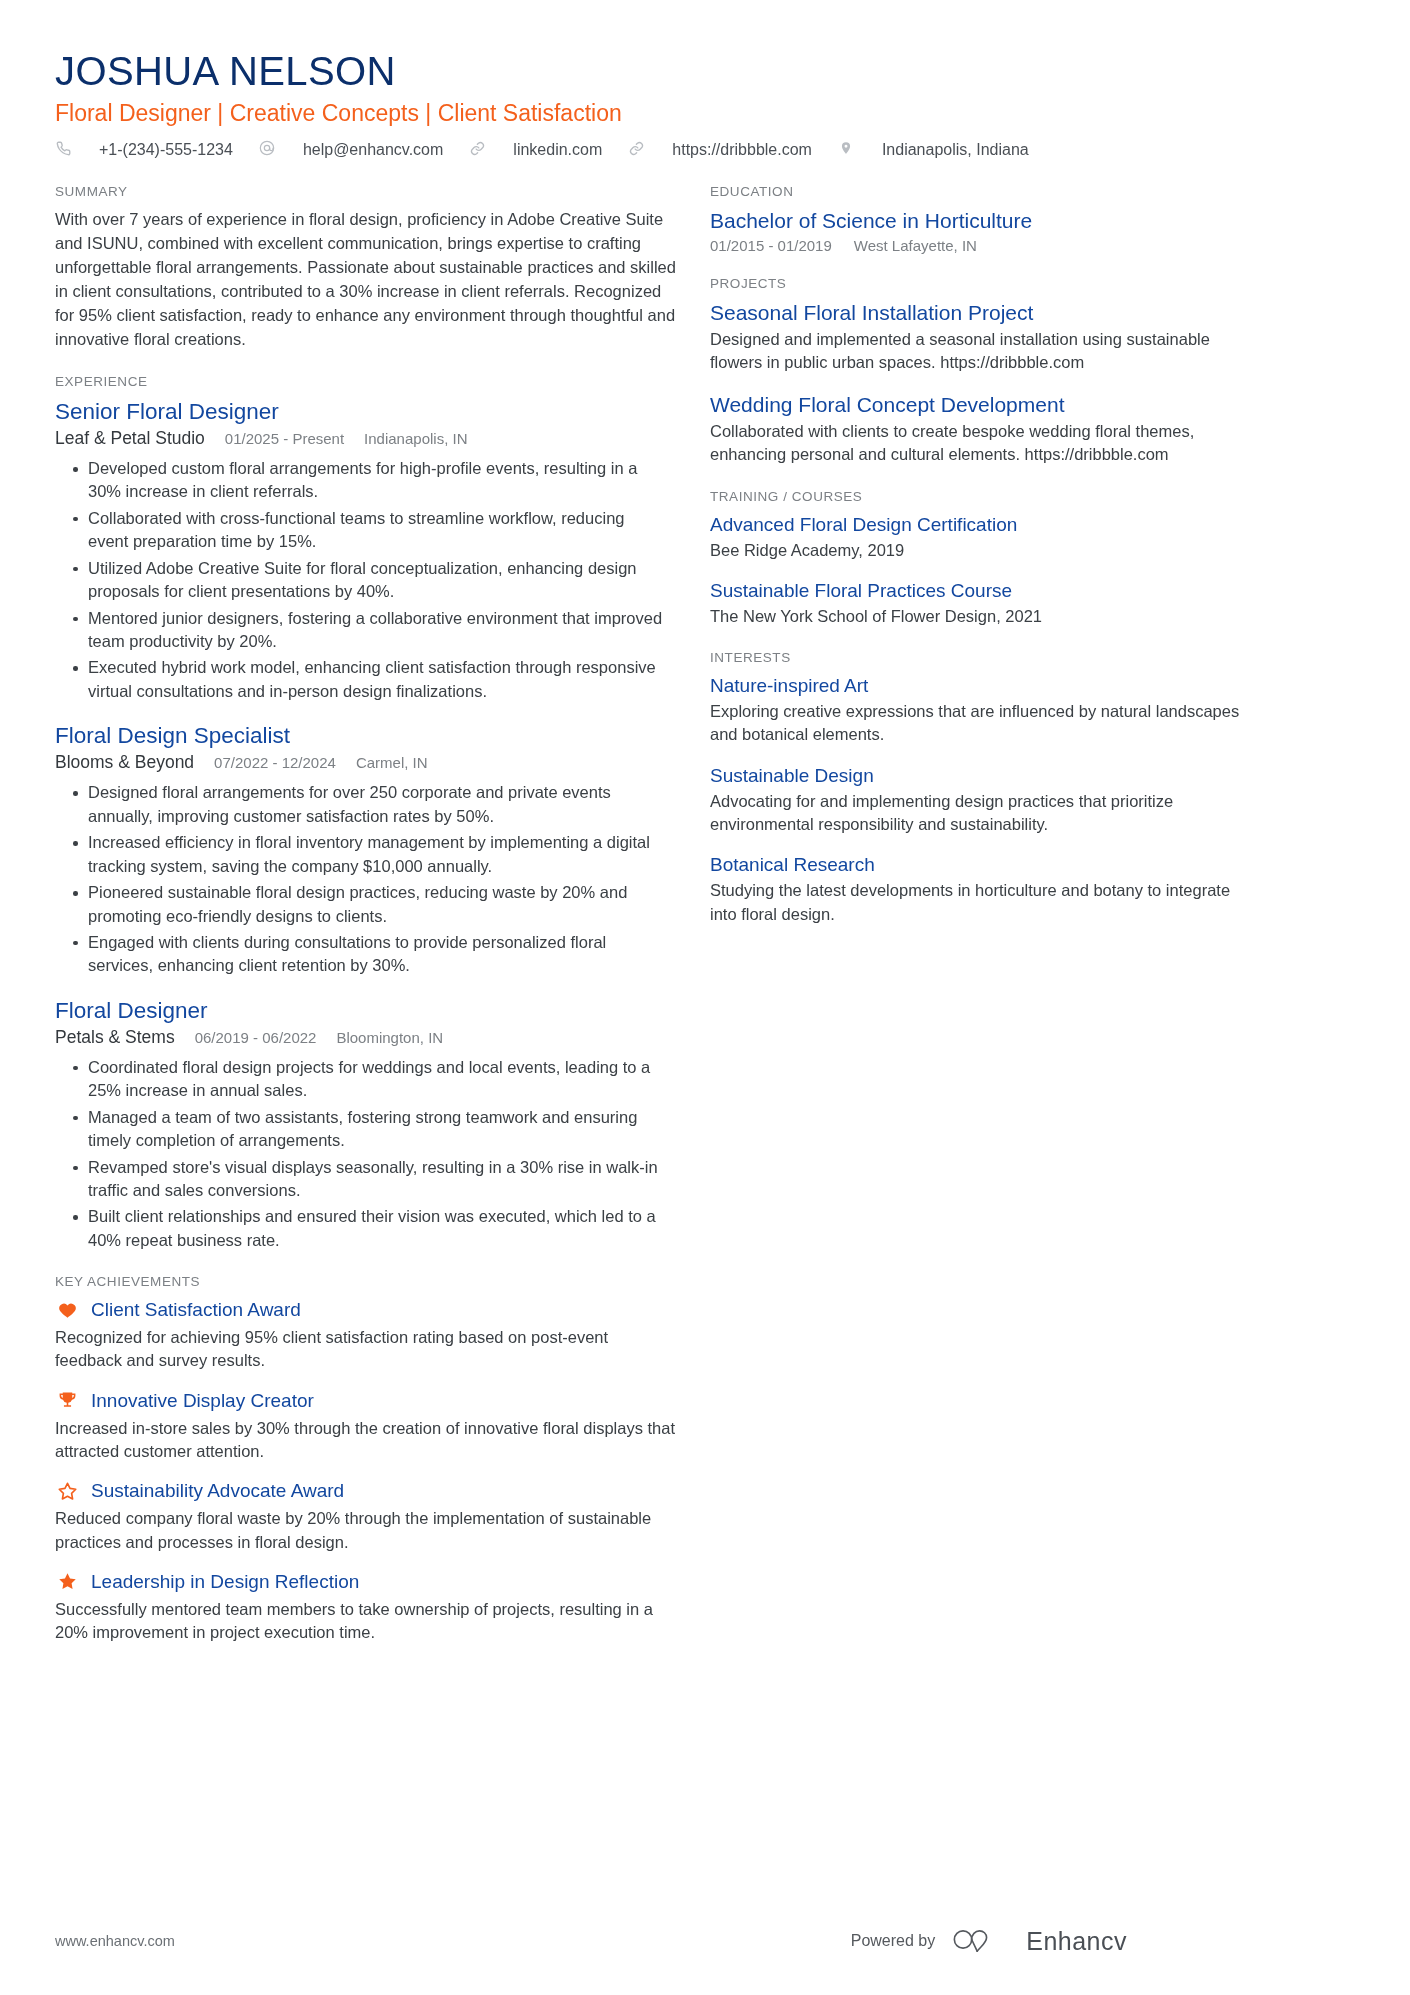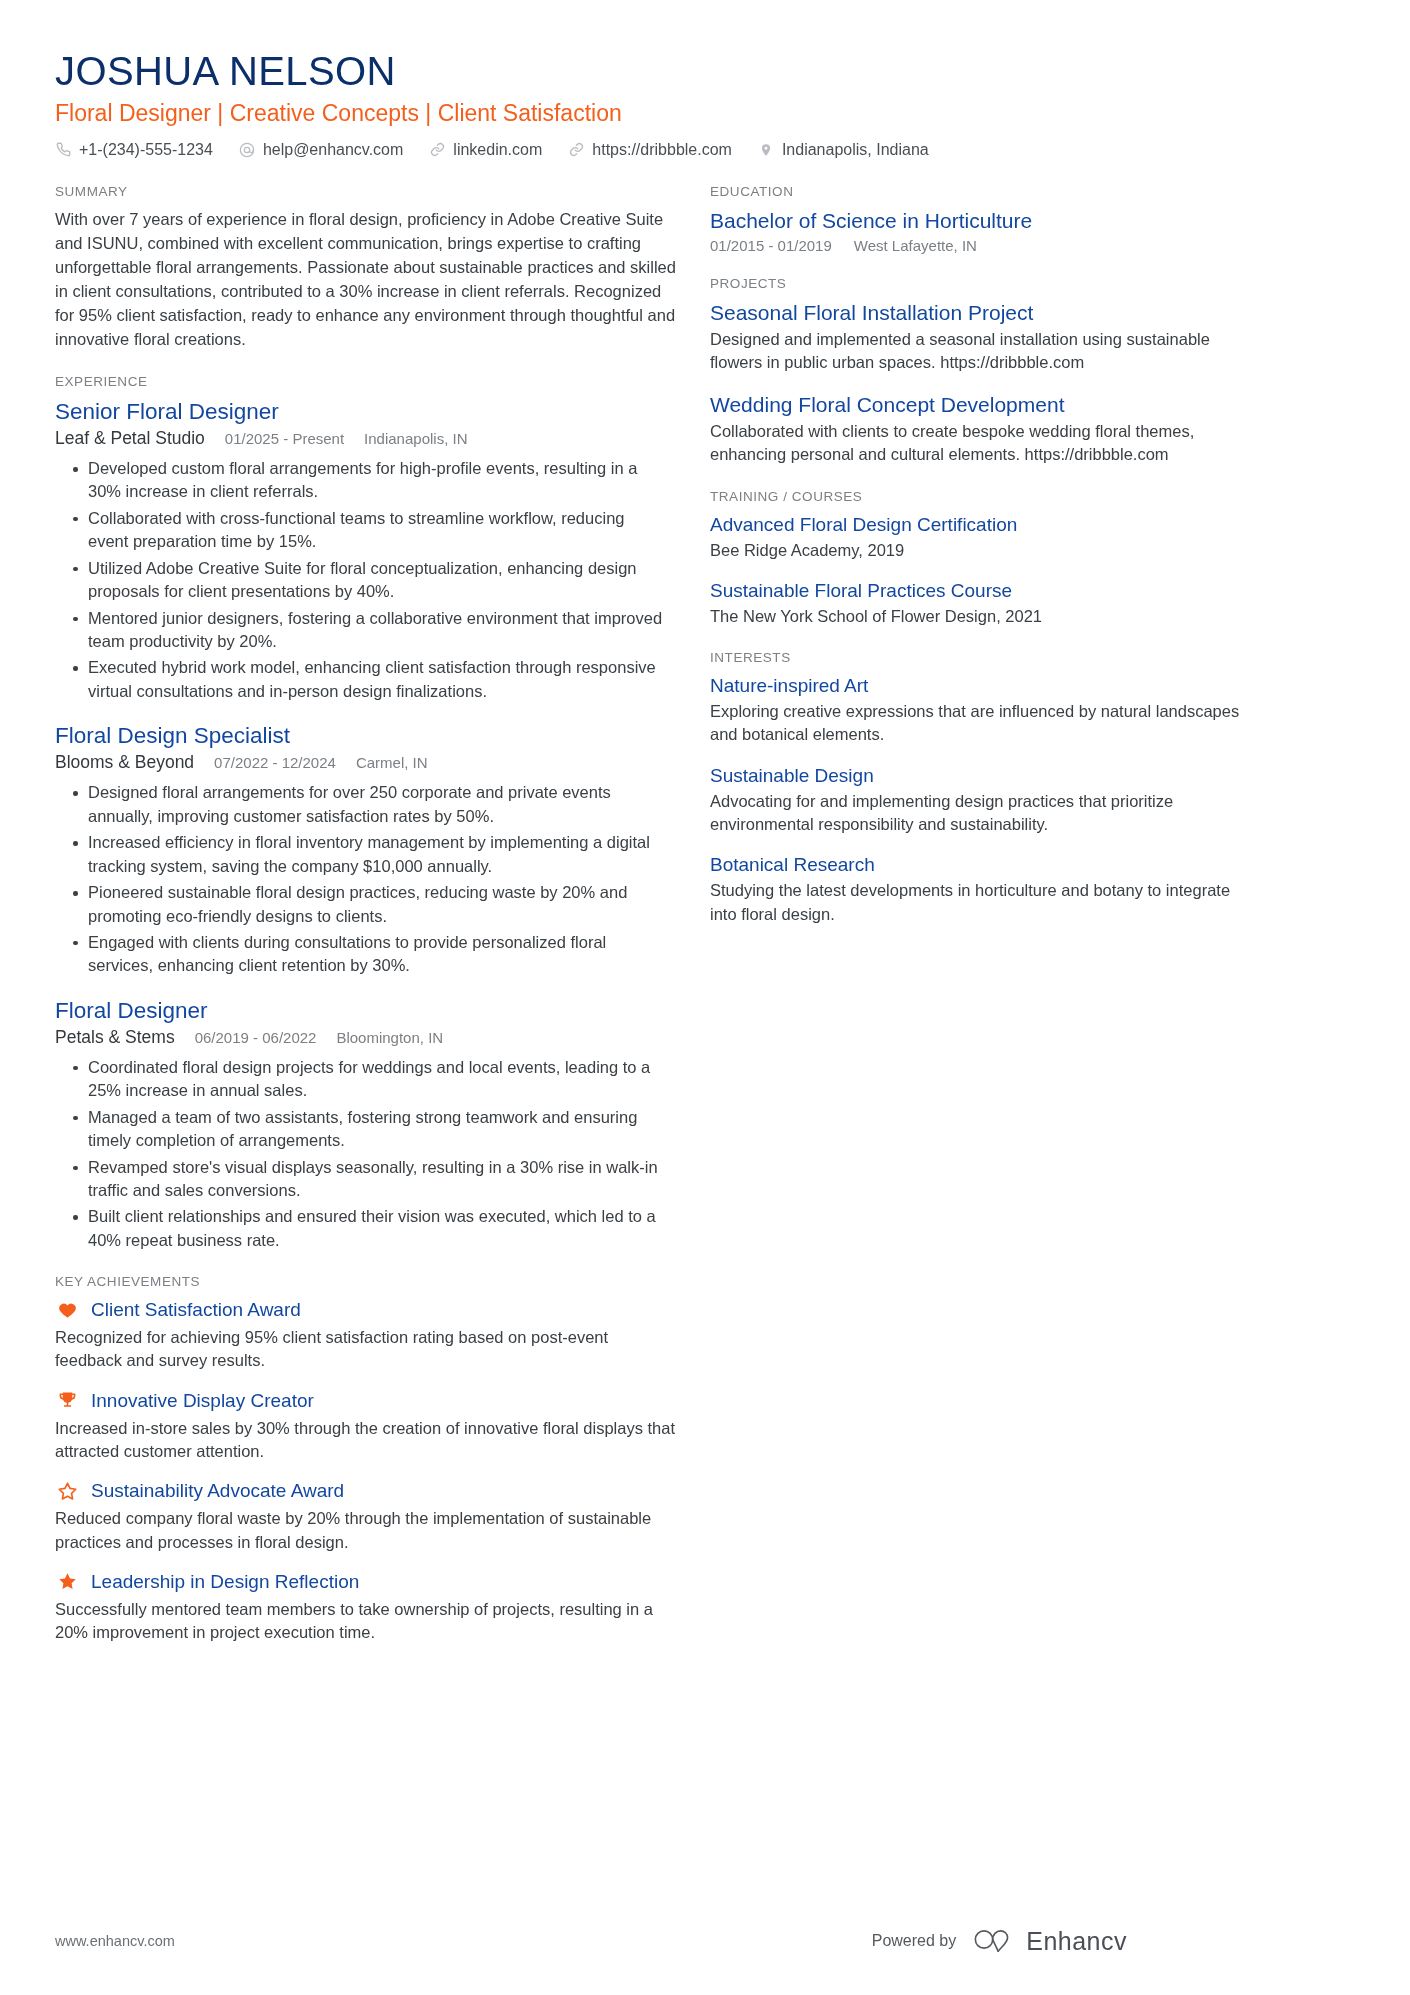--- a/index.html
+++ b/index.html
@@ -37,23 +37,23 @@
     display: flex;
     flex-wrap: wrap;
     align-items: center;
     gap: 0;
     font-size: 16px;
     color: #4a4f55;
     line-height: 1.3;
   }
   .contact {
     display: inline-flex;
-    align-items: center;
     margin-right: 26px;
     white-space: nowrap;
+    gap: 20px;
   }
   .contact .ico {
     display: inline-flex;
     align-items: center;
     justify-content: center;
     width: 17px;
     height: 17px;
     margin-right: 7px;
     color: #b9bdc2;
     flex: none;
@@ -217,21 +217,21 @@
     align-items: center;
     gap: 16px;
   }
   .powered-label {
     font-size: 16px;
     color: #55595e;
   }
   .brand {
     display: flex;
     align-items: center;
-    gap: 4px;
+    gap: 25px;
     justify-content: flex-end;
   }
   .brand-word {
     font-size: 25px;
     color: #4a4f55;
     letter-spacing: 0.5px;
     font-weight: 300;
   }
 </style>
 </head>

